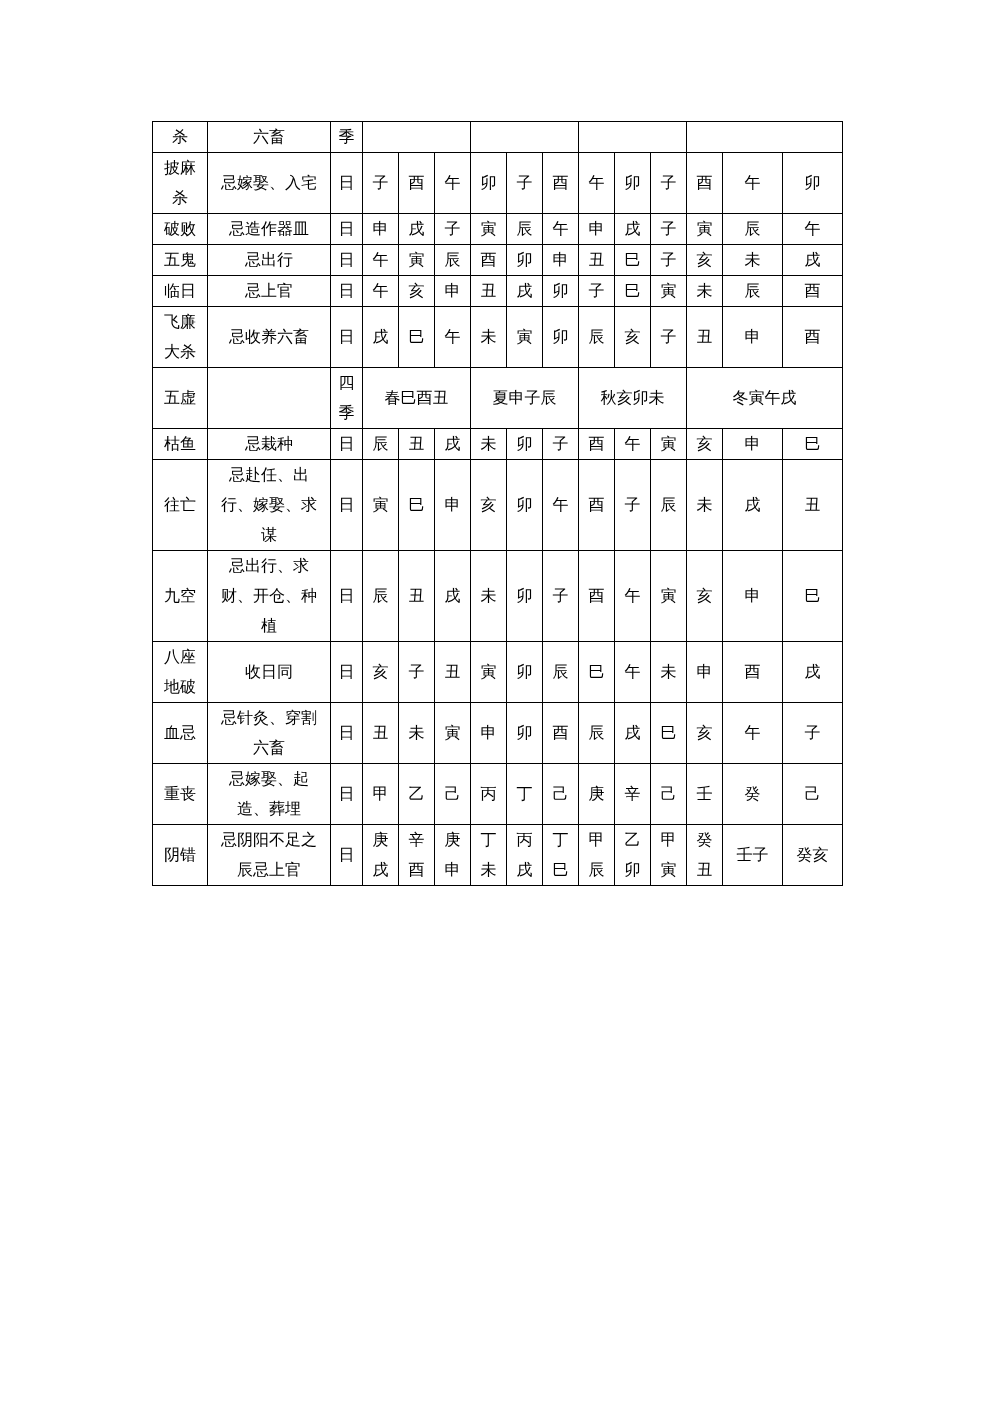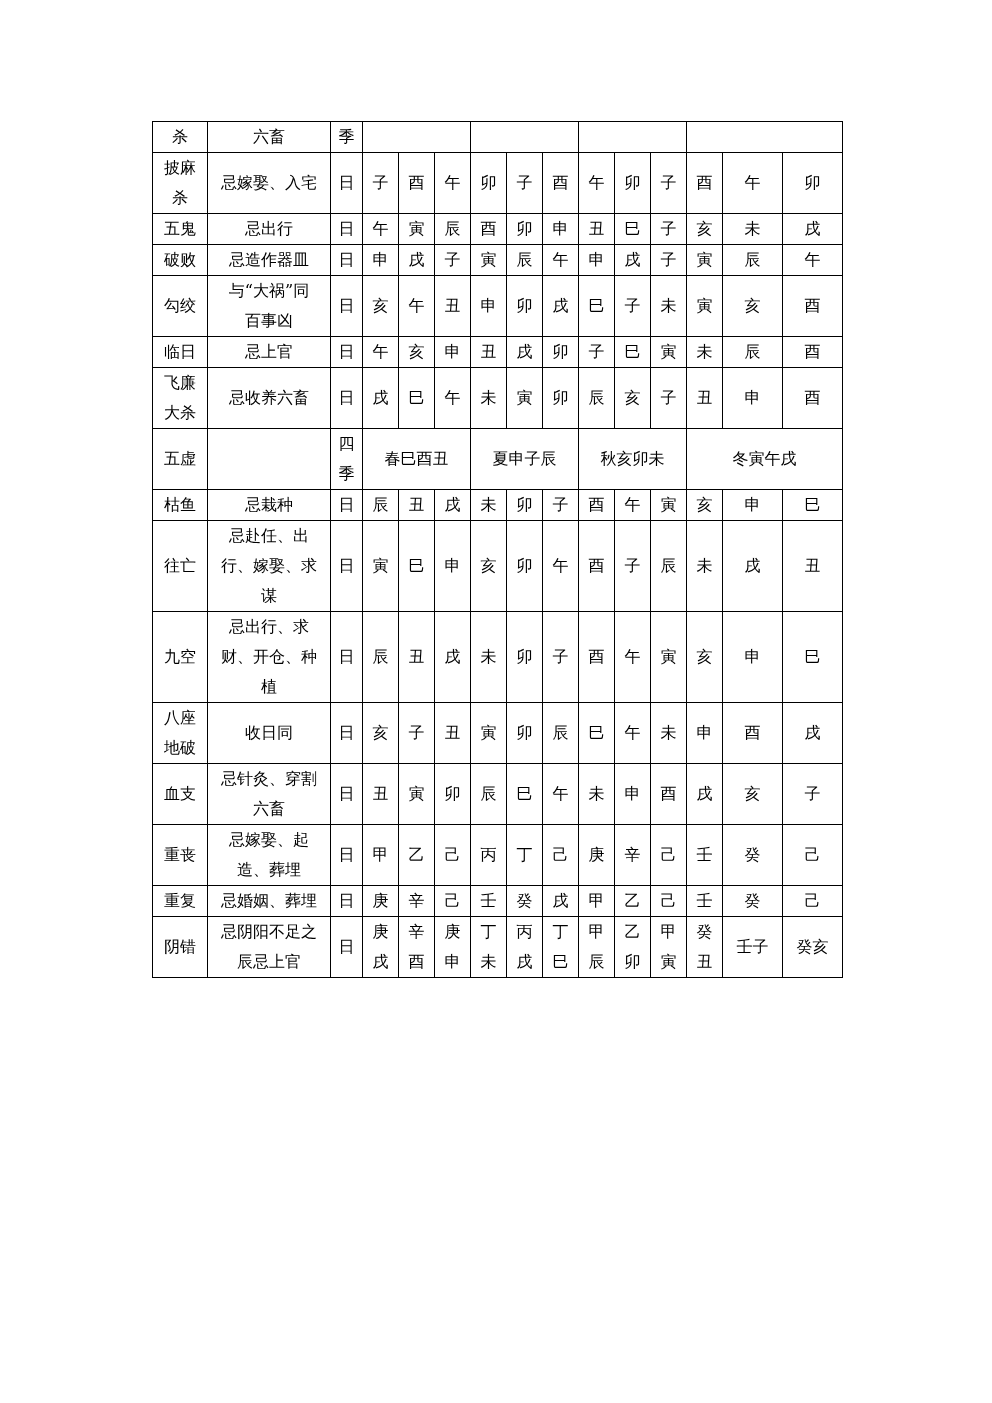--- a/index.html
+++ b/index.html
@@ -82,70 +82,52 @@
           <td class="value-cell">子</td>
           <td class="value-cell">酉</td>
           <td class="value-cell">午</td>
           <td class="value-cell">卯</td>
           <td class="value-cell">子</td>
           <td class="value-cell">酉</td>
           <td class="value-cell">午</td>
           <td class="value-cell">卯</td>
         </tr>
         <tr>
+          <td class="name-cell">破败</td>
+          <td class="desc-cell">忌造作器皿</td>
+          <td class="unit-cell">日</td>
+          <td class="value-cell">申</td>
+          <td class="value-cell">戌</td>
+          <td class="value-cell">子</td>
+          <td class="value-cell">寅</td>
+          <td class="value-cell">辰</td>
+          <td class="value-cell">午</td>
+          <td class="value-cell">申</td>
+          <td class="value-cell">戌</td>
+          <td class="value-cell">子</td>
+          <td class="value-cell">寅</td>
+          <td class="value-cell">辰</td>
+          <td class="value-cell">午</td>
+        </tr>
+        <tr>
           <td class="name-cell">五鬼</td>
           <td class="desc-cell">忌出行</td>
           <td class="unit-cell">日</td>
           <td class="value-cell">午</td>
           <td class="value-cell">寅</td>
           <td class="value-cell">辰</td>
           <td class="value-cell">酉</td>
           <td class="value-cell">卯</td>
           <td class="value-cell">申</td>
           <td class="value-cell">丑</td>
           <td class="value-cell">巳</td>
           <td class="value-cell">子</td>
           <td class="value-cell">亥</td>
           <td class="value-cell">未</td>
           <td class="value-cell">戌</td>
-        </tr>
-        <tr>
-          <td class="name-cell">破败</td>
-          <td class="desc-cell">忌造作器皿</td>
-          <td class="unit-cell">日</td>
-          <td class="value-cell">申</td>
-          <td class="value-cell">戌</td>
-          <td class="value-cell">子</td>
-          <td class="value-cell">寅</td>
-          <td class="value-cell">辰</td>
-          <td class="value-cell">午</td>
-          <td class="value-cell">申</td>
-          <td class="value-cell">戌</td>
-          <td class="value-cell">子</td>
-          <td class="value-cell">寅</td>
-          <td class="value-cell">辰</td>
-          <td class="value-cell">午</td>
-        </tr>
-        <tr>
-          <td class="name-cell">勾绞</td>
-          <td class="desc-cell">与“大祸”同
-百事凶</td>
-          <td class="unit-cell">日</td>
-          <td class="value-cell">亥</td>
-          <td class="value-cell">午</td>
-          <td class="value-cell">丑</td>
-          <td class="value-cell">申</td>
-          <td class="value-cell">卯</td>
-          <td class="value-cell">戌</td>
-          <td class="value-cell">巳</td>
-          <td class="value-cell">子</td>
-          <td class="value-cell">未</td>
-          <td class="value-cell">寅</td>
-          <td class="value-cell">亥</td>
-          <td class="value-cell">酉</td>
         </tr>
         <tr>
           <td class="name-cell">临日</td>
           <td class="desc-cell">忌上官</td>
           <td class="unit-cell">日</td>
           <td class="value-cell">午</td>
           <td class="value-cell">亥</td>
           <td class="value-cell">申</td>
           <td class="value-cell">丑</td>
           <td class="value-cell">戌</td>
@@ -252,67 +234,50 @@
           <td class="value-cell">卯</td>
           <td class="value-cell">辰</td>
           <td class="value-cell">巳</td>
           <td class="value-cell">午</td>
           <td class="value-cell">未</td>
           <td class="value-cell">申</td>
           <td class="value-cell">酉</td>
           <td class="value-cell">戌</td>
         </tr>
         <tr>
-          <td class="name-cell">血支</td>
+          <td class="name-cell">血忌</td>
           <td class="desc-cell">忌针灸、穿割
 六畜</td>
           <td class="unit-cell">日</td>
           <td class="value-cell">丑</td>
-          <td class="value-cell">寅</td>
-          <td class="value-cell">卯</td>
-          <td class="value-cell">辰</td>
-          <td class="value-cell">巳</td>
-          <td class="value-cell">午</td>
-          <td class="value-cell">未</td>
-          <td class="value-cell">申</td>
-          <td class="value-cell">酉</td>
-          <td class="value-cell">戌</td>
-          <td class="value-cell">亥</td>
+          <td class="value-cell">未</td>
+          <td class="value-cell">寅</td>
+          <td class="value-cell">申</td>
+          <td class="value-cell">卯</td>
+          <td class="value-cell">酉</td>
+          <td class="value-cell">辰</td>
+          <td class="value-cell">戌</td>
+          <td class="value-cell">巳</td>
+          <td class="value-cell">亥</td>
+          <td class="value-cell">午</td>
           <td class="value-cell">子</td>
         </tr>
         <tr>
           <td class="name-cell">重丧</td>
           <td class="desc-cell">忌嫁娶、起
 造、葬埋</td>
           <td class="unit-cell">日</td>
           <td class="value-cell">甲</td>
           <td class="value-cell">乙</td>
           <td class="value-cell">己</td>
           <td class="value-cell">丙</td>
           <td class="value-cell">丁</td>
           <td class="value-cell">己</td>
           <td class="value-cell">庚</td>
           <td class="value-cell">辛</td>
-          <td class="value-cell">己</td>
-          <td class="value-cell">壬</td>
-          <td class="value-cell">癸</td>
-          <td class="value-cell">己</td>
-        </tr>
-        <tr>
-          <td class="name-cell">重复</td>
-          <td class="desc-cell">忌婚姻、葬埋</td>
-          <td class="unit-cell">日</td>
-          <td class="value-cell">庚</td>
-          <td class="value-cell">辛</td>
-          <td class="value-cell">己</td>
-          <td class="value-cell">壬</td>
-          <td class="value-cell">癸</td>
-          <td class="value-cell">戌</td>
-          <td class="value-cell">甲</td>
-          <td class="value-cell">乙</td>
           <td class="value-cell">己</td>
           <td class="value-cell">壬</td>
           <td class="value-cell">癸</td>
           <td class="value-cell">己</td>
         </tr>
         <tr>
           <td class="name-cell">阴错</td>
           <td class="desc-cell">忌阴阳不足之
 辰忌上官</td>
           <td class="unit-cell">日</td>

